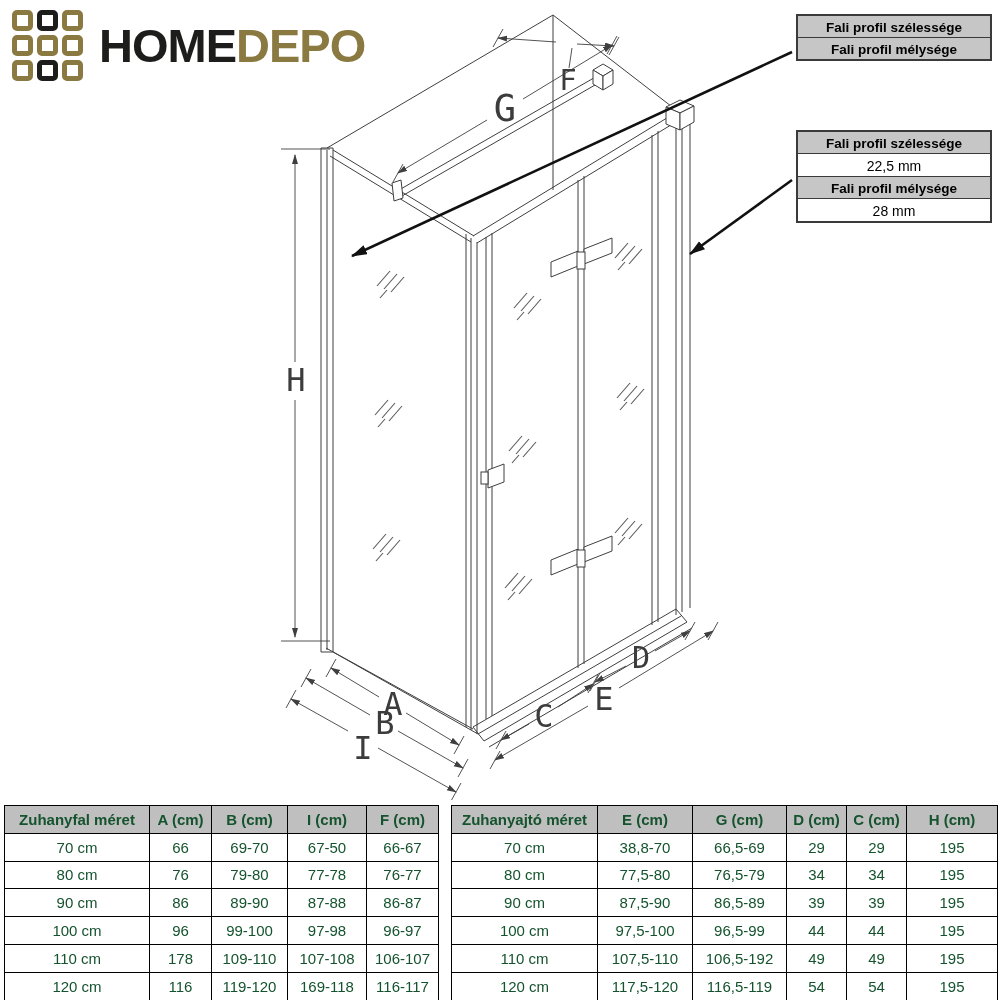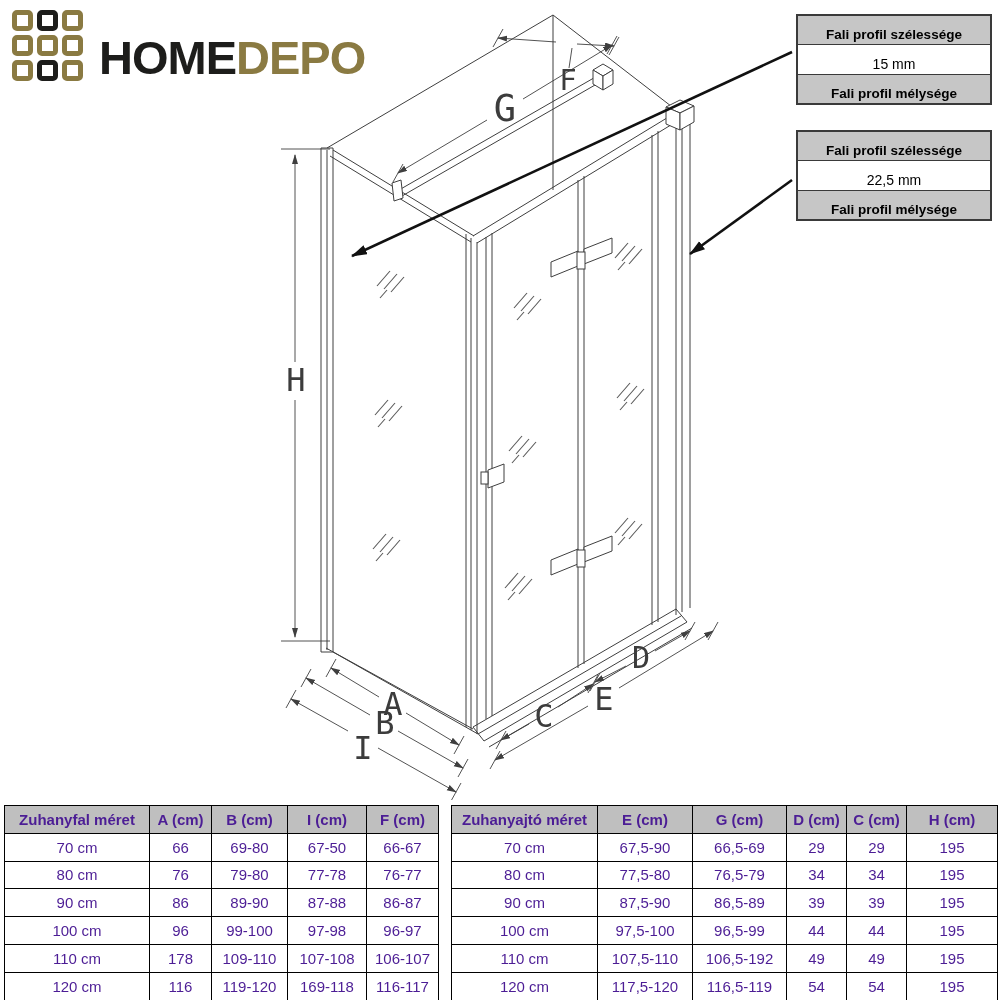--- a/index.html
+++ b/index.html
@@ -1,35 +1,35 @@
 <!DOCTYPE html>
 <html style="--gold: #8a7a42; --dark: #1d1d1b; --line: #3f3f3f; --arrow: #111111; --table-header-bg: #bfbfbf; --box-header-bg: #c6c6c6;"><head>
 <meta charset="utf-8">
 <style>
   html,body { margin:0; padding:0; }
   body {
     width:1000px; height:1000px; position:relative; overflow:hidden;
     background:#fff; font-family:"Liberation Sans", sans-serif;
   }
   
-  .logo { position:absolute; left:12px; top:10px; display:flex; gap:16px; align-items:flex-end; }
+  .logo { position:absolute; left:12px; top:10px; display:flex; gap:16px; align-items:center; }
   .logo-grid { display:grid; grid-template-columns:repeat(3,21px); grid-auto-rows:21px; gap:4px; }
   .logo-grid span { display:block; border:5px solid; border-radius:5px; box-sizing:border-box; }
   .logo-text { font-size:47px; font-weight:600; line-height:1; letter-spacing:-1px; }
   .logo-text .dark { color:var(--dark); }
   .logo-text .gold { color:var(--gold); }
   
   .infobox { position:absolute; width:192px; border:2px solid #3a3a3a; background:#fff; }
-  .infobox .row { text-align:center; padding:11px 0 2px 0; font-size:14px; }
+  .infobox .row { text-align:center; padding:4px 0 2px 0; font-size:14px; }
   .infobox .row + .row { border-top:1.6px solid #3a3a3a; }
   .infobox .hdr { background:var(--box-header-bg); font-weight:bold; font-size:13.5px; }
   #infobox-1 { left:796px; top:14px; }
   #infobox-2 { left:796px; top:130px; }
   
-  table.spec { position:absolute; border-collapse:collapse; table-layout:fixed; font-size:15px; color:#4c1d95; }
+  table.spec { position:absolute; border-collapse:collapse; table-layout:fixed; font-size:15px; color:#14532d; }
   .spec th, .spec td { border:1.6px solid #000; text-align:center; padding:0; height:26.8px; white-space:nowrap; overflow:hidden; }
   .spec th { background:var(--table-header-bg); font-weight:bold; }
   #wall-table { left:4px;   top:805px; width:434px; }
   #door-table { left:451px; top:805px; width:546px;padding-left:27px; }
   
   svg.diagram { position:absolute; left:0; top:0; }
   .ln   { stroke:var(--line); stroke-width:1; fill:none; }
   .lnf  { stroke:var(--line); stroke-width:1; fill:#fff; }
   .dim  { stroke:var(--line); stroke-width:0.9; fill:none; }
   .hatchln { stroke:#585858; stroke-width:1.1; }
@@ -51,27 +51,27 @@
     <span style="border-color: rgb(138, 122, 66);"></span>
     <span style="border-color: rgb(138, 122, 66);"></span>
     <span style="border-color: rgb(29, 29, 27);"></span>
     <span style="border-color: rgb(138, 122, 66);"></span>
   </div>
   <div class="logo-text"><span class="dark">HOME</span><span class="gold">DEPO</span></div>
 </div>
 
 <div class="infobox" id="infobox-1">
   <div class="row hdr">Fali profil szélessége</div>
-  <div class="row">15 mm</div>
   <div class="row hdr">Fali profil mélysége</div>
 </div>
 <div class="infobox" id="infobox-2">
   <div class="row hdr">Fali profil szélessége</div>
   <div class="row">22,5 mm</div>
   <div class="row hdr">Fali profil mélysége</div>
+  <div class="row">28 mm</div>
 </div>
 
 <svg class="diagram" width="1000" height="800" viewBox="0 0 1000 800">
   <defs>
     <marker id="arr" markerWidth="11" markerHeight="8" refX="9" refY="3" orient="auto-start-reverse" markerUnits="userSpaceOnUse">
       <path d="M0,0 L10,3 L0,6 Z"></path>
     </marker>
     <marker id="bigarr" markerWidth="17" markerHeight="12" refX="15" refY="5" orient="auto" markerUnits="userSpaceOnUse">
       <path d="M0,0 L16,5 L0,10 Z"></path>
     </marker>
@@ -242,21 +242,21 @@
       <tr>
     <th>Zuhanyfal méret</th>
     <th>A (cm)</th>
     <th>B (cm)</th>
     <th>I (cm)</th>
     <th>F (cm)</th>
   </tr>
   <tr>
         <td>70 cm</td>
         <td>66</td>
-        <td>69-80</td>
+        <td>69-70</td>
         <td>67-50</td>
         <td>66-67</td>
       </tr>
   <tr>
         <td>80 cm</td>
         <td>76</td>
         <td>79-80</td>
         <td>77-78</td>
         <td>76-77</td>
       </tr>
@@ -304,21 +304,21 @@
       <tr>
     <th>Zuhanyajtó méret</th>
     <th>E (cm)</th>
     <th>G (cm)</th>
     <th>D (cm)</th>
     <th>C (cm)</th>
     <th>H (cm)</th>
   </tr>
   <tr>
         <td>70 cm</td>
-        <td>67,5-90</td>
+        <td>38,8-70</td>
         <td>66,5-69</td>
         <td>29</td>
         <td>29</td>
         <td>195</td>
       </tr>
   <tr>
         <td>80 cm</td>
         <td>77,5-80</td>
         <td>76,5-79</td>
         <td>34</td>

